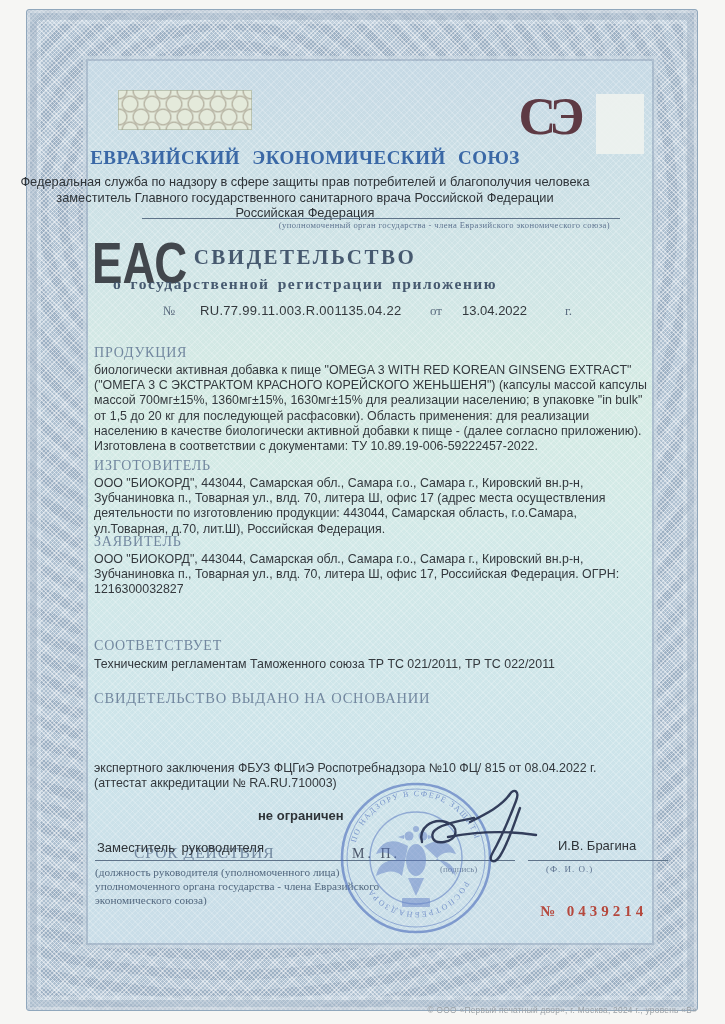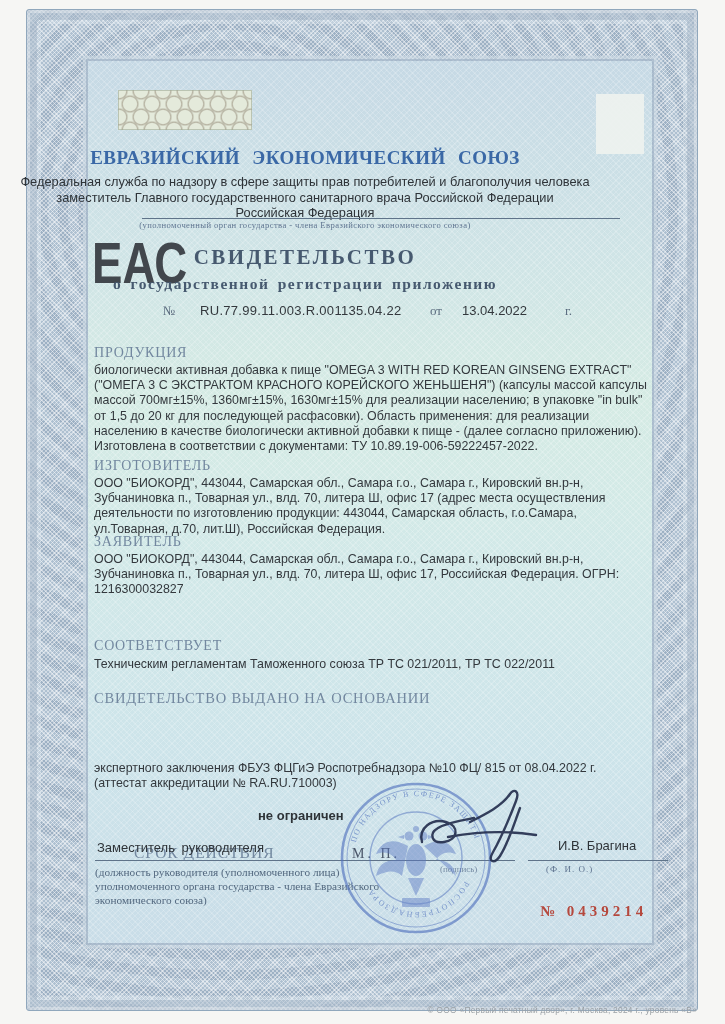--- a/index.html
+++ b/index.html
@@ -32,21 +32,21 @@
     background-size:22px 26px,22px 26px;background-position:0 0,11px 13px;
     border:1px solid rgba(160,170,150,.6);}
   .se-logo{left:508px;top:88px;width:80px;height:58px;
     font-family:"Liberation Serif",serif;font-weight:bold;font-size:52px;line-height:58px;
     color:#5e3a44;letter-spacing:-7px;text-align:center;}
   .white-patch{left:596px;top:94px;width:48px;height:60px;background:#eef2ef;opacity:.92;}
   .union-title{top:147px;font-family:"Liberation Serif",serif;font-weight:bold;font-size:19px;
     color:#3a68a6;letter-spacing:.5px;word-spacing:7px;}
   .auth{top:174px;font-size:12.8px;line-height:15.5px;color:#2e3338;}
   .auth-rule{left:142px;top:218px;width:478px;border-top:1px solid #5f7389;height:0;}
-  .auth-cap{top:220px;font-family:"Liberation Serif",serif;font-size:8.6px;color:#5f7490;letter-spacing:.4px;}
+  .auth-cap{top:220px;font-family:"Liberation Serif",serif;font-size:8.6px;color:#5f7490;letter-spacing:.4px;text-align:right;}
   .eac-logo{left:92px;top:234px;font-weight:bold;font-size:57px;line-height:58px;color:#42474d;
     letter-spacing:0px;transform:scaleX(.80);transform-origin:left;font-stretch:condensed;}
   .cert-title{top:245px;font-family:"Liberation Serif",serif;font-weight:bold;font-size:21px;
     color:#46596f;letter-spacing:2.5px;}
   .cert-sub{top:275px;font-family:"Liberation Serif",serif;font-weight:bold;font-size:15.5px;
     color:#46596f;letter-spacing:1.5px;word-spacing:3px;}
   .numline{top:303px;left:0;width:725px;height:18px;font-size:13px;color:#33383d;}
   .numline span{position:absolute;}
   .no-label{left:163px;font-family:"Liberation Serif",serif;color:#5a6b7e;}
   .reg-number{left:200px;letter-spacing:.3px;}
@@ -80,20 +80,21 @@
   .footer{left:0;top:1005px;width:697px;text-align:right;font-size:8.3px;color:#9aa0a5;letter-spacing:.3px;}
 </style>
 </head>
 <body>
 
 <div class="page">
   <div class="frame abs" style="z-index:1"></div>
   <div class="inner abs" style="z-index:2"></div>
 
   <div class="abs hologram"></div>
+  <div class="abs se-logo">СЭ</div>
   <div class="abs white-patch"></div>
   <div class="abs ctr union-title">ЕВРАЗИЙСКИЙ ЭКОНОМИЧЕСКИЙ СОЮЗ</div>
   <div class="abs ctr auth">
     <div>Федеральная служба по надзору в сфере защиты прав потребителей и благополучия человека</div>
     <div>заместитель Главного государственного санитарного врача Российской Федерации</div>
     <div>Российская Федерация</div>
   </div>
   <div class="abs auth-rule"></div>
   <div class="abs ctr auth-cap">(уполномоченный орган государства - члена Евразийского экономического союза)</div>
 

